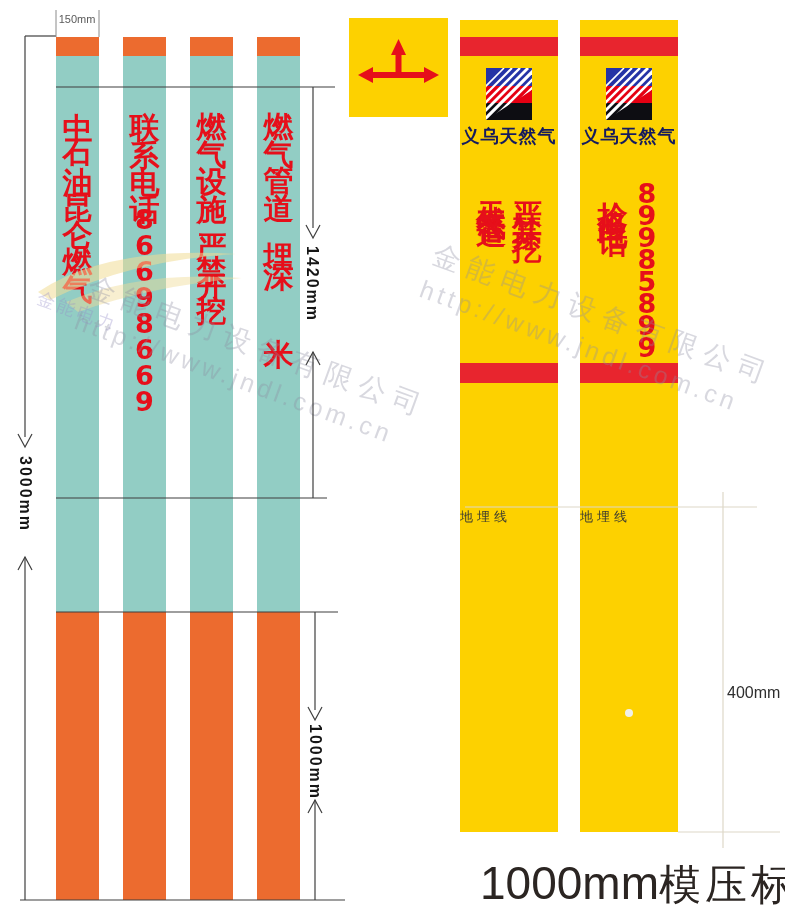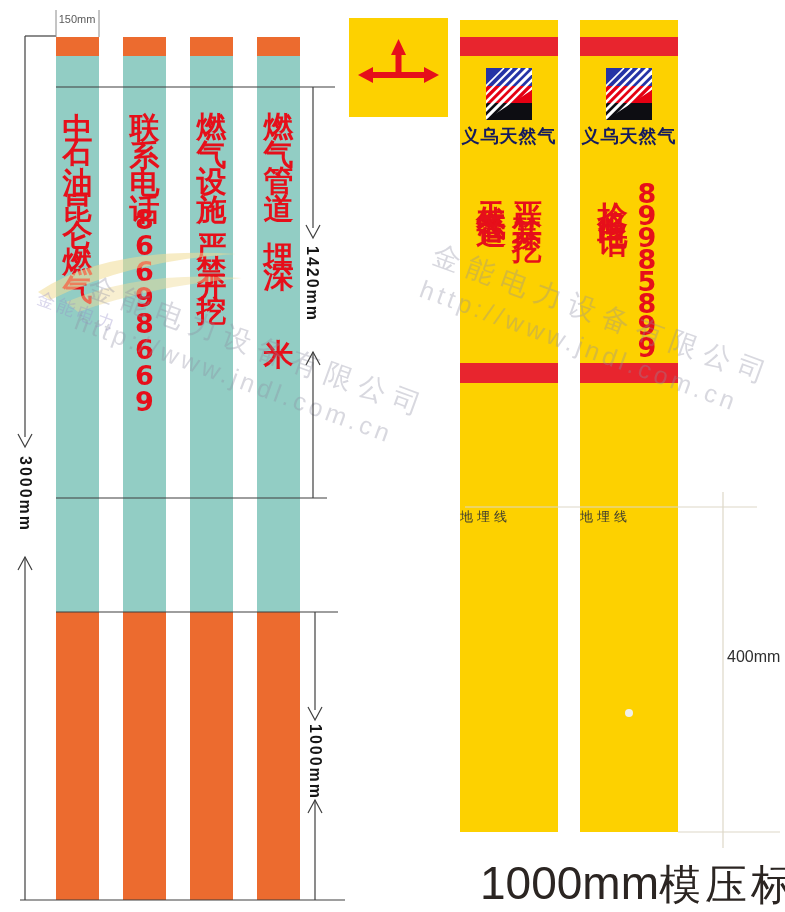--- a/index.html
+++ b/index.html
@@ -52,21 +52,21 @@
 
   
   .overlay{position:absolute;left:0;top:0;z-index:3;pointer-events:none;}
   .dimv{position:absolute;z-index:4;writing-mode:vertical-rl;font-weight:700;font-size:16px;
         letter-spacing:2px;color:#161616;font-family:"Liberation Sans",sans-serif;}
   .d1420{left:303px;top:246px;}
   .d3000{left:16px;top:456px;}
   .d1000{left:306px;top:724px;}
   .d150{position:absolute;left:52px;top:13px;width:50px;text-align:center;z-index:4;
         font-size:11px;color:#5a5a5a;font-family:Liberation Sans, sans-serif;}
-  .d400{position:absolute;left:727px;top:648px;z-index:4;font-size:16px;color:#2e2e2e;}
+  .d400{position:absolute;left:727px;top:684px;z-index:4;font-size:16px;color:#2e2e2e;}
 
   
   .caption{position:absolute;left:480px;top:856px;z-index:4;color:#2b2522;white-space:nowrap;}
   .caption .num{font-family:"Liberation Sans",sans-serif;font-size:46px;}
   .caption .cjk{font-family:"Liberation Serif",serif;font-size:42px;letter-spacing:4px;}
 </style>
 </head>
 <body>
 
 <div class="canvas">

